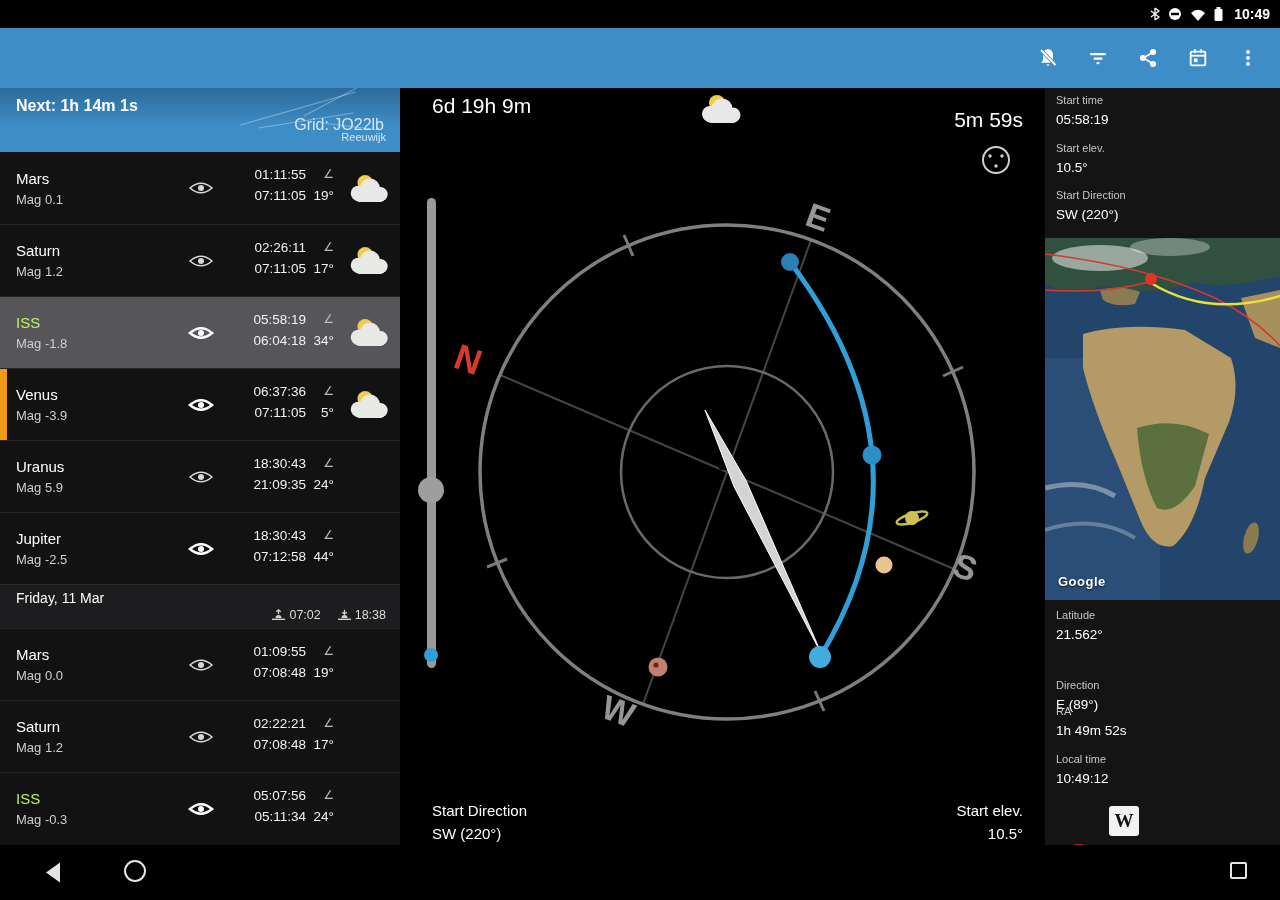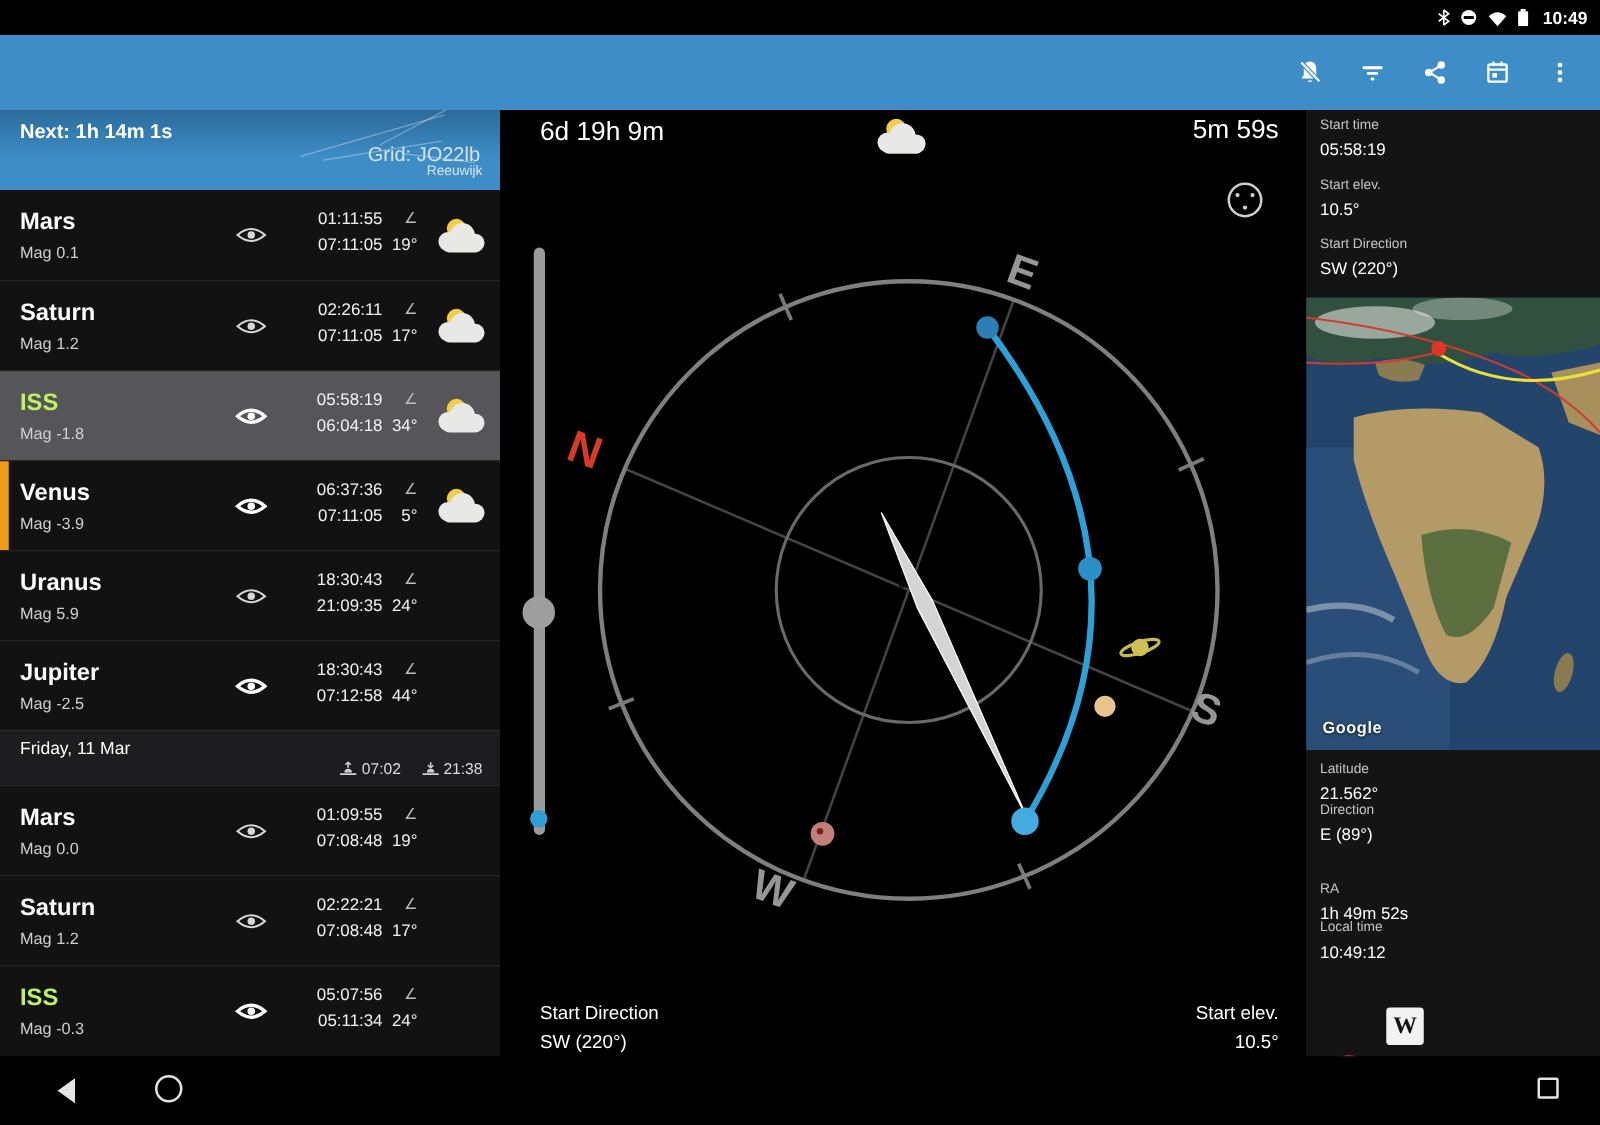--- a/index.html
+++ b/index.html
@@ -26,21 +26,21 @@
   .d1{left:238px;top:20px;width:120px;transform:rotate(-16deg)}
   .d2{left:258px;top:32px;width:96px;transform:rotate(-9deg)}
   .d3{left:300px;top:12px;width:66px;transform:rotate(-28deg)}
   .d4{left:322px;top:38px;width:58px;transform:rotate(7deg)}
 
   .row{position:relative;height:72px;display:flex;align-items:center;border-top:1px solid #262626;background:transparent;cursor:pointer}
   .rows > :first-child{border-top:none}
   .row.selected{background:#56565a}
   .accent{position:absolute;left:0;top:0;bottom:0;width:7px;background:#f09a1a}
   .rmain{flex:0 0 172px;padding-left:16px}
-  .rname{font-size:19px;font-weight:bold;color:#fff;margin-bottom:5px}
+  .rname{font-size:15px;font-weight:normal;color:#fff;margin-bottom:5px}
   .rname.iss{color:#bef264}
   .rmag{font-size:13px;color:#cfcfcf}
   .reye{flex:0 0 58px;display:flex;justify-content:center}
   .eye{width:26px;height:16px}
   .eye path{fill:none;stroke:#d6d6d6;stroke-width:1.6}
   .eye circle{fill:#d6d6d6}
   .reye.bold .eye path{stroke:#fff;stroke-width:2.6}
   .reye.bold .eye circle{fill:#fff}
   .rtimes{flex:1;color:#f2f2f2;font-size:13.5px}
   .tline{display:flex;justify-content:flex-end;align-items:flex-start;height:21px}
@@ -50,38 +50,38 @@
   .wsvg{width:46px;height:29px}
 
   .sep{height:44px;background:#1d1d1f;border-top:1px solid #2c2c2c;padding:5px 14px 0 16px;position:relative}
   .sepdate{color:#fff;font-size:14px;font-weight:normal}
   .sepsun{position:absolute;right:14px;bottom:6px;display:flex;align-items:flex-end;gap:3px;color:#ddd;font-size:12.5px}
   .sepsun .gap{width:10px}
 
   
   .centerpanel{position:absolute;left:400px;top:88px;width:645px;height:757px;background:#000}
   .countdown{position:absolute;left:32px;top:6px;color:#fff;font-size:21px}
-  .duration{position:absolute;right:22px;top:4px;color:#fff;font-size:21px}
+  .duration{position:absolute;right:22px;top:20px;color:#fff;font-size:21px}
   .cweather{position:absolute;left:296px;top:6px;width:48px;height:30px}
   .slidertrack{position:absolute;left:27px;top:110px;width:9px;height:470px;background:#9a9a9a;border-radius:5px;cursor:pointer}
   .sliderhandle{position:absolute;left:18px;top:389px;width:26px;height:26px;border-radius:50%;background:#9e9e9e;cursor:grab}
   .sliderdot{position:absolute;left:24px;top:560px;width:14px;height:14px;border-radius:50%;background:#2f9fd6}
   .radarsvg{position:absolute;left:0;top:0;width:645px;height:757px}
   .radarsvg text{font-family:"Liberation Sans",sans-serif;font-weight:bold;fill:#969696;font-size:34px;text-anchor:middle}
   .radarsvg text.north{fill:#d63a2a;font-size:36px}
   .blabel{position:absolute;color:#fff;font-size:15px}
   .sdl{left:32px;top:714px}.sdv{left:32px;top:737px}
   .sel{right:22px;top:714px;text-align:right}.sev{right:22px;top:737px;text-align:right}
 
   
   .rightpanel{position:absolute;left:1045px;top:88px;width:235px;height:806px;background:#141414}
   .dgroup{position:absolute;left:11px}
   .dlabel{font-size:11px;color:#c6c6c6;margin-bottom:6px}
   .dvalue{font-size:13.5px;color:#fff}
-  .g1{top:6px}.g2{top:54px}.g3{top:101px}.g4{top:521px}.g5{top:554px}.g6{top:617px}.g7{top:648px}
+  .g1{top:6px}.g2{top:54px}.g3{top:101px}.g4{top:521px}.g5{top:591px}.g6{top:617px}.g7{top:665px}
   .dmap{position:absolute;left:0;top:150px;width:235px;height:362px;cursor:pointer}
   .gattrib{position:absolute;left:13px;top:486px;color:#fff;font-size:13px;font-weight:bold;letter-spacing:.5px;text-shadow:0 1px 2px rgba(0,0,0,.8)}
   .nasa{position:absolute;left:17px;top:756px;width:34px;height:34px;border-radius:50%;background:#be185d;
     color:#fff;display:flex;align-items:center;justify-content:center;font-size:9px;font-weight:normal;font-style:italic;cursor:pointer}
   .wiki{position:absolute;left:64px;top:718px;width:30px;height:30px;background:#f2f2f2;border-radius:3px;
     color:#111;display:flex;align-items:center;justify-content:center;font-family:"Liberation Serif",serif;font-size:19px;font-weight:bold;cursor:pointer}
 
   
   .navbar{position:absolute;left:0;top:845px;width:100%;height:55px;background:#000}
   .nav-back{position:absolute;left:44px;top:16px;cursor:pointer}
@@ -366,21 +366,21 @@
               <rect x="1" y="9.6" width="13" height="1.4" fill="#cfcfcf"></rect>
               <path d="M7.5,0.8 L7.5,5.2 M5.3,2.8 L7.5,0.8 L9.7,2.8" stroke="#cfcfcf" stroke-width="1.3" fill="none"></path>
             </svg>
           <span>07:02</span>
           <span class="gap"></span>
           <svg width="15" height="13" viewBox="0 0 15 13">
               <path d="M4.5,9 A3,3 0 0 1 10.5,9 Z" fill="#cfcfcf"></path>
               <rect x="1" y="9.6" width="13" height="1.4" fill="#cfcfcf"></rect>
               <path d="M7.5,5.2 L7.5,0.8 M5.3,3.2 L7.5,5.2 L9.7,3.2" stroke="#cfcfcf" stroke-width="1.3" fill="none"></path>
             </svg>
-          <span>21:38</span>
+          <span>18:38</span>
         </div>
       </div>
 
       <div class="row">
         <div class="rmain">
             <div class="rname">Mars</div>
             <div class="rmag">Mag 0.0</div>
           </div>
         <div class="reye">
             <svg class="eye" viewBox="0 0 26 16">

